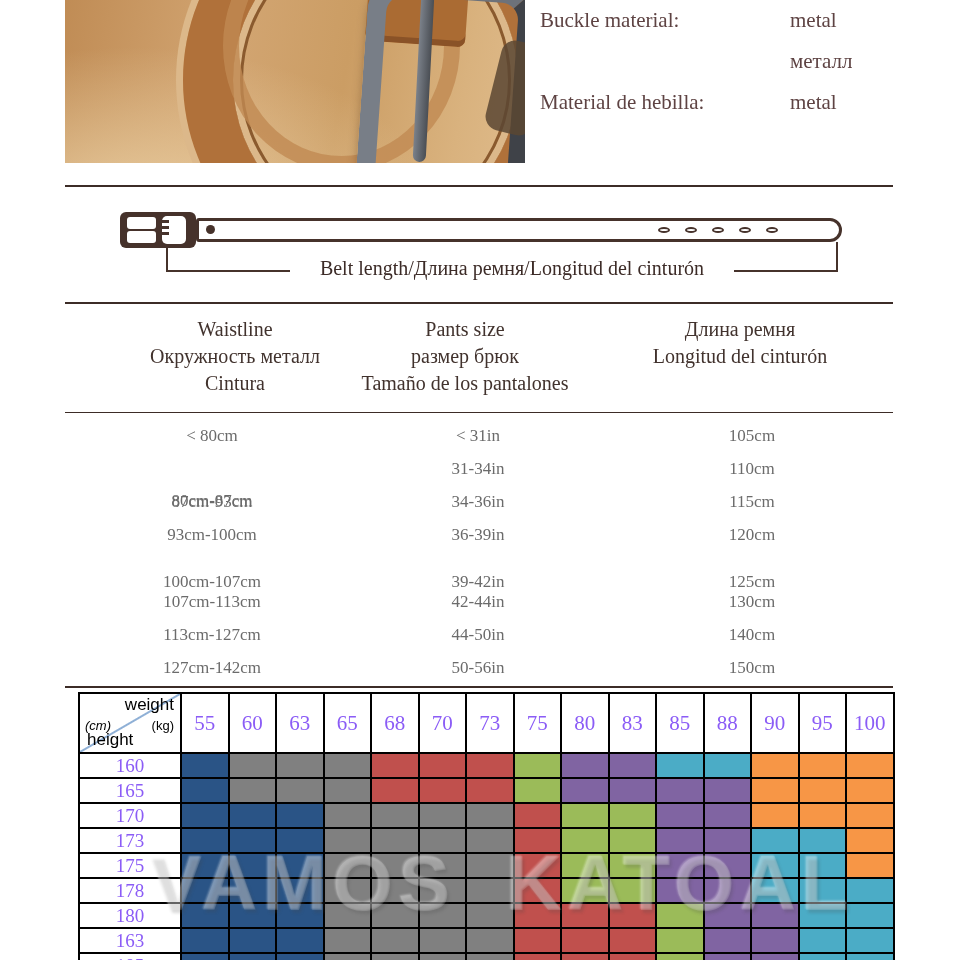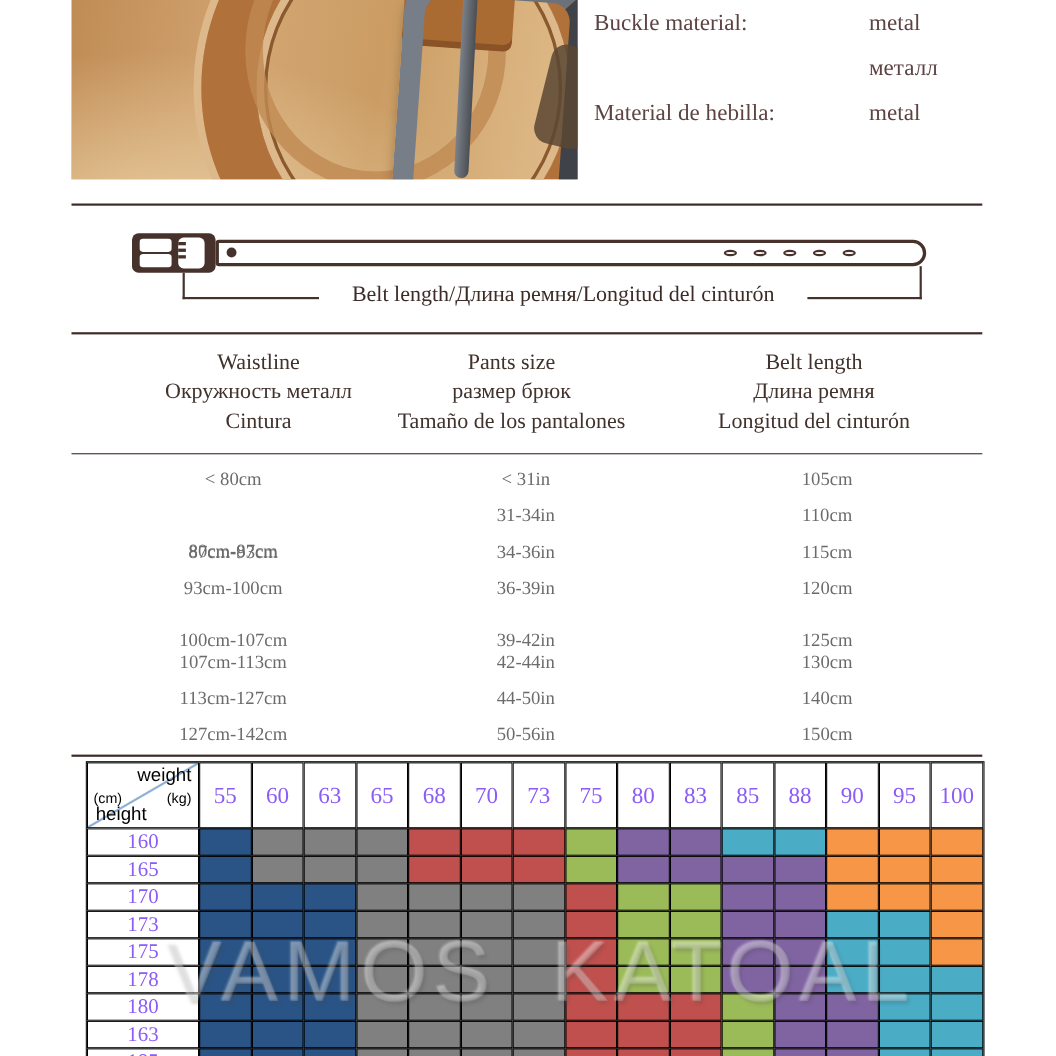--- a/index.html
+++ b/index.html
@@ -67,25 +67,25 @@
   .hw-wcell{font-size:21px;}
   .hw-hcell{font-size:19px;}
   .hw-color{border:1px solid #000;box-sizing:border-box;}
   .hw-corner{position:relative;border:1px solid #000;box-sizing:border-box;background:#fff;
          font-family:"Liberation Sans",sans-serif;
          background-image:linear-gradient(to bottom right,transparent calc(50% - 1.5px),
             #8fb0d6 calc(50% - .5px),#8fb0d6 calc(50% + .5px),transparent calc(50% + 1.5px));}
   .hw-corner span{position:absolute;color:#000;}
   .cw{top:1px;right:6px;font-size:17px;}
   .ckg{top:24px;right:6px;font-size:13px;}
-  .ccm{top:24px;left:5px;font-size:13px;}
+  .ccm{top:24px;left:5px;font-size:13px;font-style:italic;}
   .ch{bottom:2px;left:7px;font-size:17px;}
 
   .watermark{position:absolute;left:150px;top:838px;width:760px;z-index:3;
-         font-family:"Liberation Sans",sans-serif;font-weight:normal;font-size:78px;
+         font-family:"Liberation Sans",sans-serif;font-weight:bold;font-size:78px;
          letter-spacing:5px;word-spacing:24px;color:rgba(255,255,255,.14);
          text-shadow:2px 3px 3px rgba(70,70,70,.20), -1px -1px 2px rgba(255,255,255,.30);
          pointer-events:none;white-space:nowrap;}
 </style>
 </head>
 <body>
 
 <div id="page">
 
   <div class="photo">
@@ -144,21 +144,20 @@
         <div>Waistline</div>
         <div>Окружность металл</div>
         <div>Cintura</div>
       </div>
       <div class="st-head-col" style="left: 465px;">
         <div>Pants size</div>
         <div>размер брюк</div>
         <div>Tamaño de los pantalones</div>
       </div>
       <div class="st-head-col" style="left: 740px;">
-        <div>Belt length</div>
         <div>Длина ремня</div>
         <div>Longitud del cinturón</div>
       </div>
     </div>
   <div>
       <div class="st-row" style="top: 426px;">
         <span class="st-cell" style="left: 212px;">&lt; 80cm</span>
         <span class="st-cell" style="left: 478px;">&lt; 31in</span>
         <span class="st-cell" style="left: 752px;">105cm</span>
       </div>

